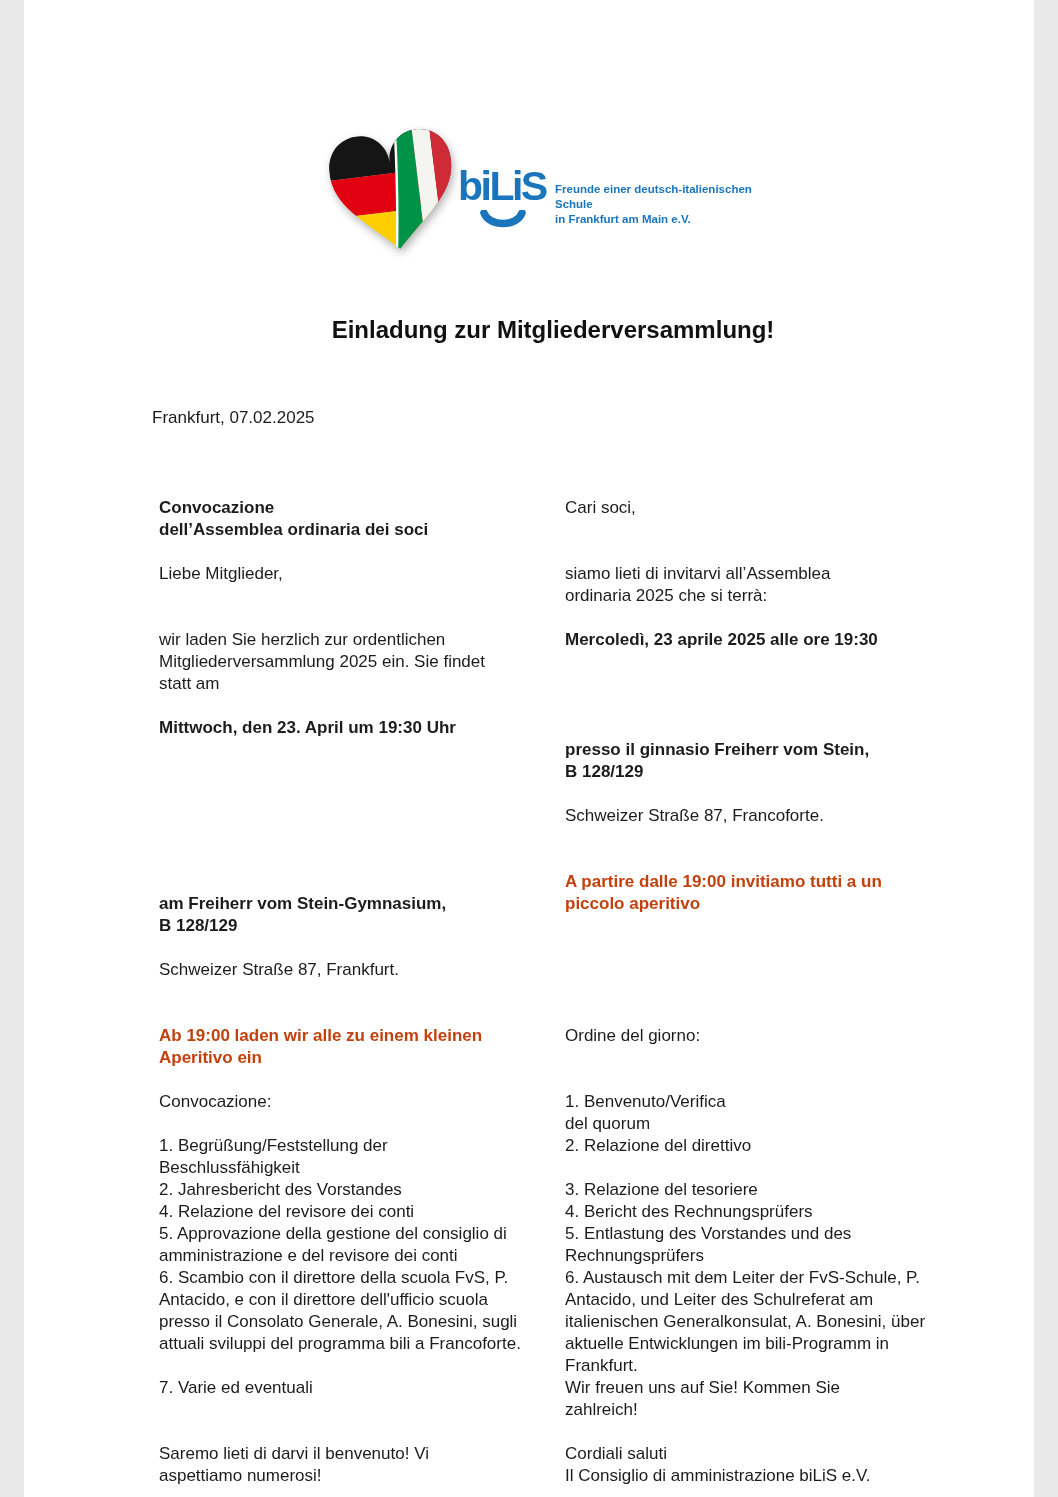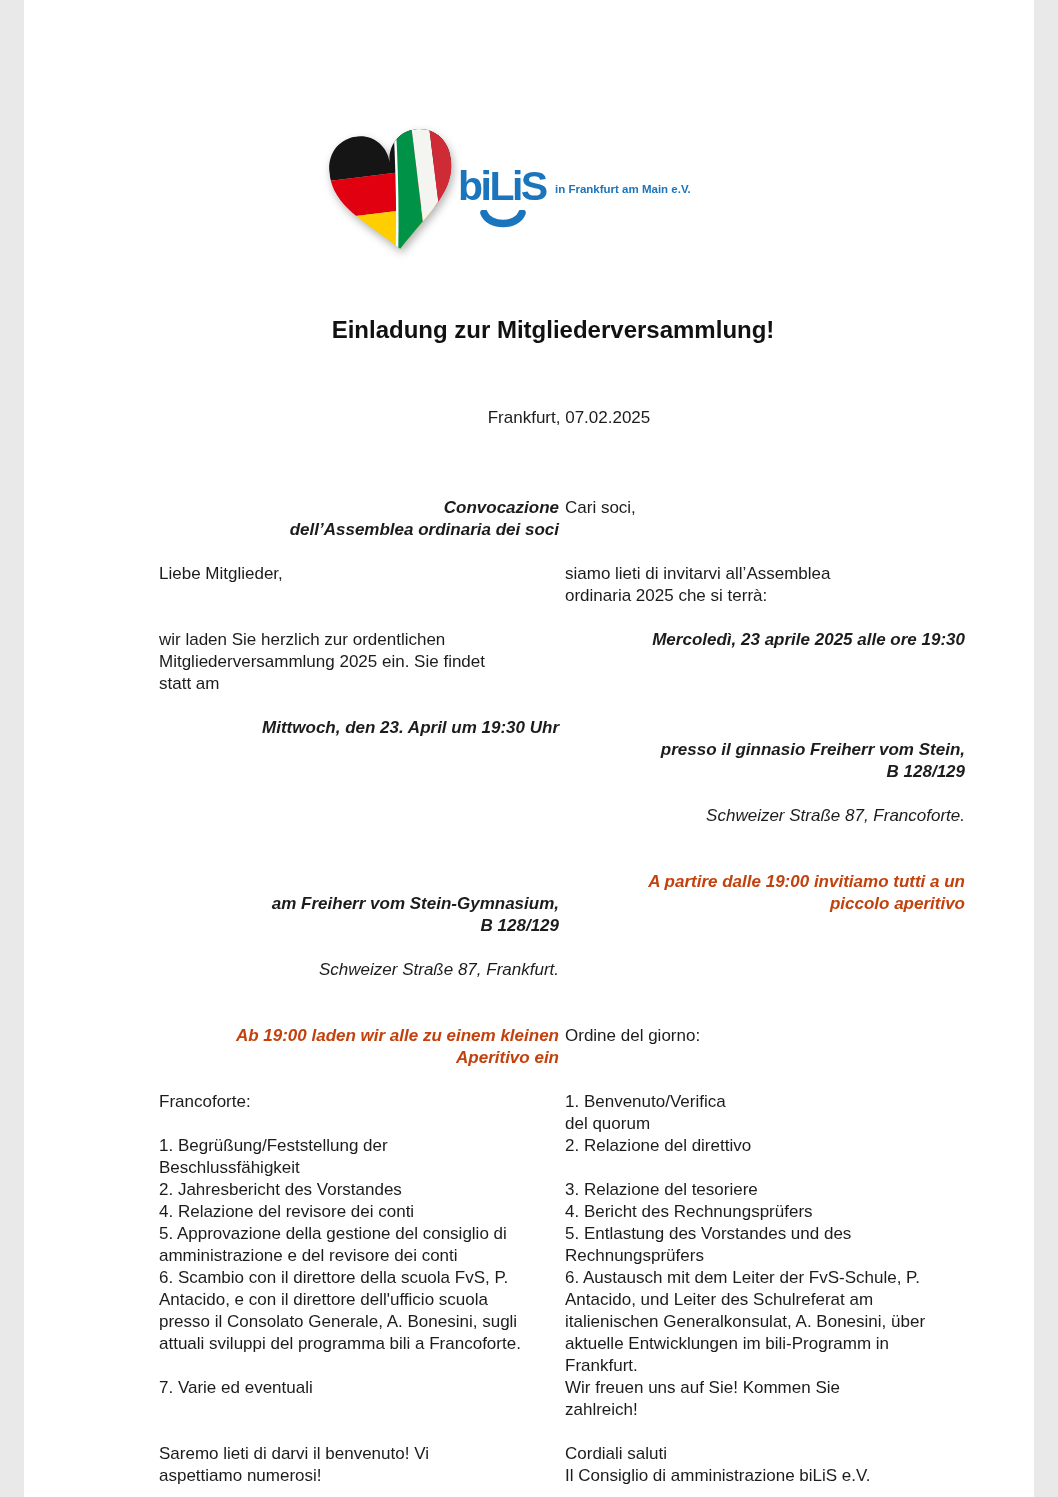--- a/index.html
+++ b/index.html
@@ -16,32 +16,32 @@
   .heart-svg{position:absolute;left:301px;top:127px;width:136px;height:125px;
     filter:drop-shadow(2px 4px 4px rgba(0,0,0,.30));}
   .wordmark{position:absolute;left:434px;top:166px;width:100px;
     font-size:41px;font-weight:800;letter-spacing:-2.5px;color:#1b75bc;line-height:1;}
   .smile-svg{position:absolute;left:455px;top:210px;width:48px;height:22px;}
   .tagline{position:absolute;left:531px;top:182px;width:230px;
     font-size:11.5px;font-weight:700;color:#1b75bc;line-height:15px;}
   
   .title{position:absolute;left:0;top:316px;width:1058px;margin:0;
     text-align:center;font-size:24px;font-weight:700;color:#111;}
-  .dateline{position:absolute;left:144px;top:408px;width:802px;
-    text-align:center;font-size:17px;}
+  .dateline{position:absolute;left:128px;top:408px;width:802px;
+    text-align:left;font-size:17px;}
   
   .columns{
     position:absolute;left:135px;top:497px;
     display:grid;
     grid-template-columns:400px 400px;
     column-gap:6px;
     font-size:17px;line-height:22px;
   }
   .cell{white-space:pre-line;margin:0;}
-  .center{text-align:right;font-style:italic;}
+  .center{text-align:left;}
   .bold{font-weight:700;}
   .red{color:#c2410c;}
   .mb1{margin-bottom:22px;}
   .mb2{margin-bottom:44px;}
 </style>
 </head>
 <body>
 
 <div class="page">
 
@@ -69,20 +69,21 @@
     </g>
   </svg>
 
   <div class="wordmark">biLiS</div>
 
   <svg class="smile-svg" viewBox="0 0 48 22" aria-hidden="true">
     <path d="M5,3 C10,17 38,17 43,3" fill="none" stroke="#1b75bc" stroke-width="7.5" stroke-linecap="round"></path>
   </svg>
 
   <div class="tagline">
+    <div>Freunde einer deutsch-italienischen Schule</div>
     <div>in Frankfurt am Main e.V.</div>
   </div>
 
   <h1 class="title">Einladung zur Mitgliederversammlung!</h1>
   <div class="dateline">Frankfurt, 07.02.2025</div>
 
   <div class="columns">
 
     <div class="cell center bold mb1">Convocazione
 dell’Assemblea ordinaria dei soci</div>
@@ -109,21 +110,21 @@
 B 128/129</div>
       <div class="cell">Schweizer Straße 87, Frankfurt.</div>
     </div>
 
     <div class="cell center bold red mb1">A partire dalle 19:00 invitiamo tutti a un
 piccolo aperitivo</div>
     <div class="cell center bold red mb1">Ab 19:00 laden wir alle zu einem kleinen
 Aperitivo ein</div>
 
     <div class="cell mb1">Ordine del giorno:</div>
-    <div class="cell mb1">Francoforte:</div>
+    <div class="cell mb1">Convocazione:</div>
 
     <div class="cell">1. Benvenuto/Verifica
 del quorum</div>
     <div class="cell">1. Begrüßung/Feststellung der
 Beschlussfähigkeit</div>
 
     <div class="cell">2. Relazione del direttivo</div>
     <div class="cell">2. Jahresbericht des Vorstandes</div>
 
     <div class="cell">3. Relazione del tesoriere</div>

